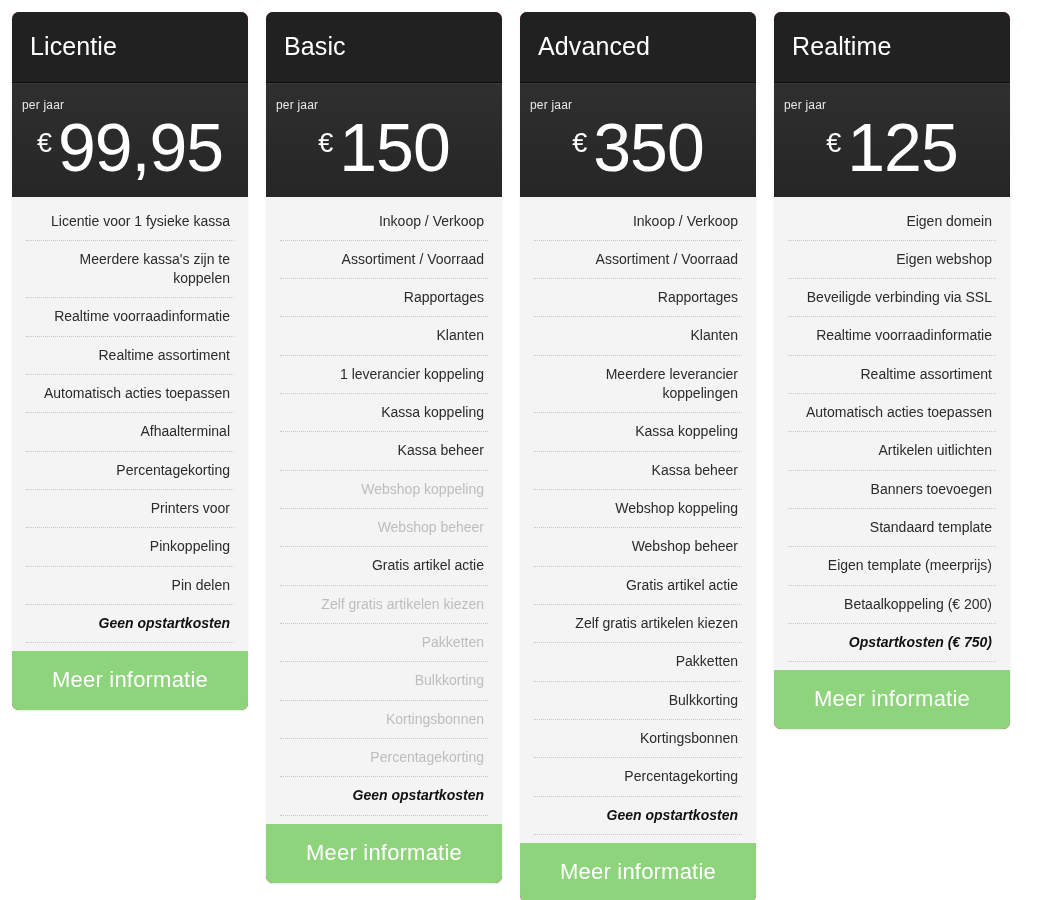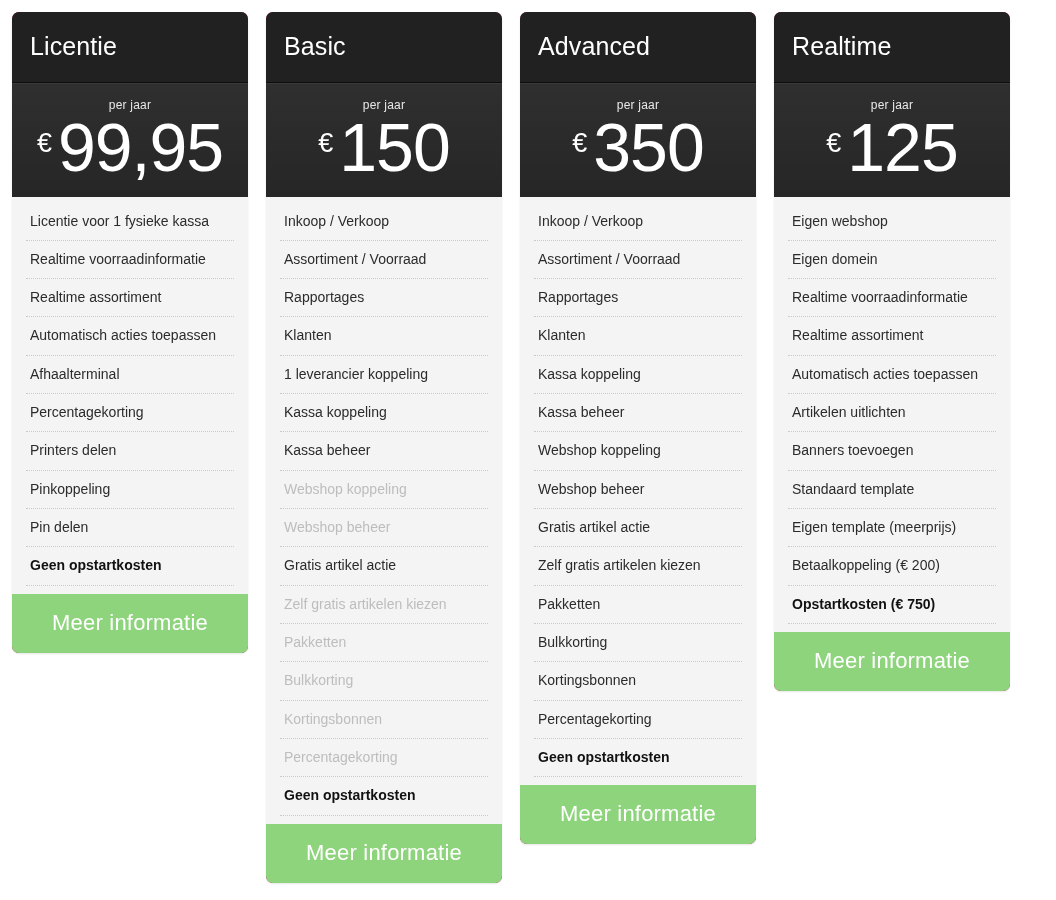--- a/index.html
+++ b/index.html
@@ -29,21 +29,21 @@
     color:#ffffff;
     font-size:25px;
     line-height:1;
     padding:22px 18px 23px 18px;
     border-bottom:1px solid #0d0d0d;
     letter-spacing:0.1px;
   }
   .card-price{
     background:linear-gradient(180deg,#2f2f2f 0%,#2a2a2a 55%,#262626 100%);
     color:#ffffff;
-    text-align:center;
+    text-align:left;
     padding:14px 10px 18px 10px;
     border-top:1px solid #3a3a3a;
   }
   .price-period{
     font-size:12px;
     color:#e8e8e8;
     letter-spacing:.2px;
     margin-bottom:4px;
   }
   .price-row{
@@ -67,27 +67,27 @@
   }
   .features{
     list-style:none;
     margin:0;
     padding:6px 14px 8px 14px;
     background:#f4f4f4;
   }
   .features li{
     font-size:14px;
     color:#2b2b2b;
-    text-align:left;
+    text-align:right;
     padding:9px 4px 9px 4px;
     border-bottom:1px dotted #c9c9c9;
     line-height:1.38;
   }
   .features li.disabled{ color:#bdbdbd; }
-  .features li.strong{ font-weight:bold; color:#111111; }
+  .features li.strong{ font-weight:bold; color:#111111;font-style:italic; }
   .cta{
     display:block;
     width:100%;
     background:#8ed47d;
     color:#ffffff;
     text-align:center;
     font-size:22px;
     padding:16px 0 17px 0;
     border:0;
     cursor:pointer;
@@ -103,26 +103,27 @@
       <div class="card-header">Licentie</div>
       <div class="card-price">
         <div class="price-period">per jaar</div>
         <div class="price-row">
           <span class="price-currency">€</span>
           <span class="price-amount">99,95</span>
         </div>
       </div>
       <ul class="features">
         <li>Licentie voor 1 fysieke kassa</li>
+        <li>Meerdere kassa's zijn te koppelen</li>
         <li>Realtime voorraadinformatie</li>
         <li>Realtime assortiment</li>
         <li>Automatisch acties toepassen</li>
         <li>Afhaalterminal</li>
         <li>Percentagekorting</li>
-        <li>Printers delen</li>
+        <li>Printers voor</li>
         <li>Pinkoppeling</li>
         <li>Pin delen</li>
         <li class="strong">Geen opstartkosten</li>
       </ul>
       <button class="cta">Meer informatie</button>
     </div>
     <div class="card">
       <div class="card-header">Basic</div>
       <div class="card-price">
         <div class="price-period">per jaar</div>
@@ -158,20 +159,21 @@
         <div class="price-row">
           <span class="price-currency">€</span>
           <span class="price-amount">350</span>
         </div>
       </div>
       <ul class="features">
         <li>Inkoop / Verkoop</li>
         <li>Assortiment / Voorraad</li>
         <li>Rapportages</li>
         <li>Klanten</li>
+        <li>Meerdere leverancier koppelingen</li>
         <li>Kassa koppeling</li>
         <li>Kassa beheer</li>
         <li>Webshop koppeling</li>
         <li>Webshop beheer</li>
         <li>Gratis artikel actie</li>
         <li>Zelf gratis artikelen kiezen</li>
         <li>Pakketten</li>
         <li>Bulkkorting</li>
         <li>Kortingsbonnen</li>
         <li>Percentagekorting</li>
@@ -182,22 +184,23 @@
     <div class="card">
       <div class="card-header">Realtime</div>
       <div class="card-price">
         <div class="price-period">per jaar</div>
         <div class="price-row">
           <span class="price-currency">€</span>
           <span class="price-amount">125</span>
         </div>
       </div>
       <ul class="features">
+        <li>Eigen domein</li>
         <li>Eigen webshop</li>
-        <li>Eigen domein</li>
+        <li>Beveiligde verbinding via SSL</li>
         <li>Realtime voorraadinformatie</li>
         <li>Realtime assortiment</li>
         <li>Automatisch acties toepassen</li>
         <li>Artikelen uitlichten</li>
         <li>Banners toevoegen</li>
         <li>Standaard template</li>
         <li>Eigen template (meerprijs)</li>
         <li>Betaalkoppeling (€ 200)</li>
         <li class="strong">Opstartkosten (€ 750)</li>
       </ul>

